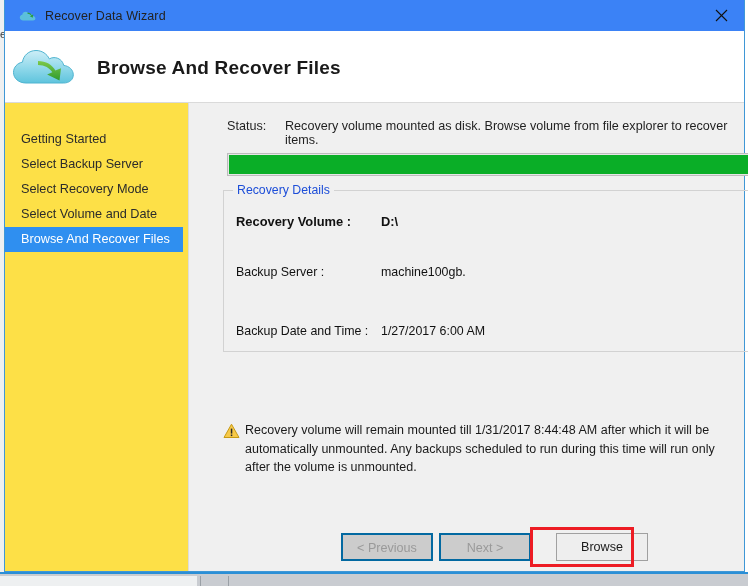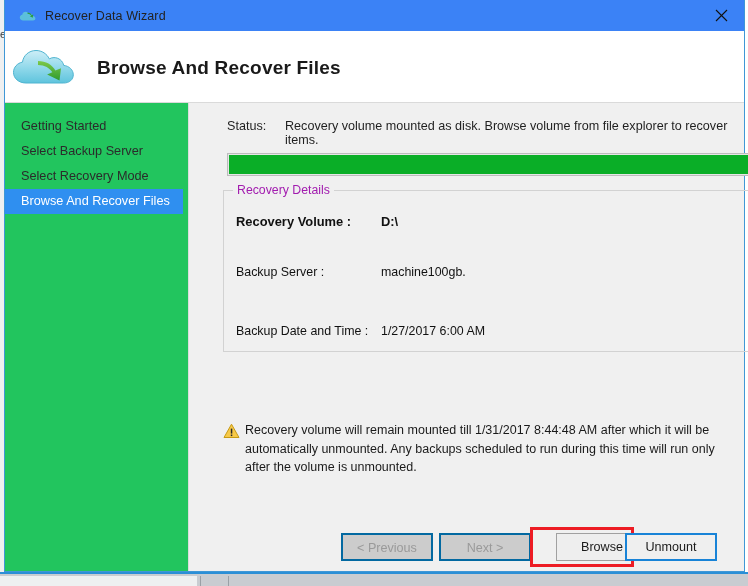--- a/index.html
+++ b/index.html
@@ -114,23 +114,23 @@
     left: 0; top: 103px;
     width: 739px; height: 468px;
     background: #f0f0f0;
   }
 
   
   .sidebar {
     position: absolute;
     left: 0; top: 0;
     width: 184px; height: 468px;
-    background: #22c55e;
+    background: #fde047;
     border-right: 1px solid #dcdcdc;
-    padding-top: 11px;
+    padding-top: 24px;
   }
   .nav-item {
     height: 25px;
     line-height: 25px;
     margin: 0 6px 0 0;
     padding-left: 16px;
     font-size: 12.7px;
     color: #2b2b2b;
     white-space: nowrap;
     cursor: default;
@@ -178,21 +178,21 @@
     left: 11px; top: 87px;
     width: 530px; height: 162px;
     border: 1px solid #d2d2d2;
   }
   .groupbox-title {
     position: absolute;
     left: 9px; top: -8px;
     background: #f0f0f0;
     padding: 0 4px;
     font-size: 12.3px;
-    color: #a21caf;
+    color: #1d4ed8;
   }
   .detail-row {
     position: absolute;
     left: 12px;
     width: 510px;
     font-size: 12.4px;
     color: #111111;
     display: flex;
   }
   .detail-row .k { width: 145px; }
@@ -319,20 +319,21 @@
     </div>
     <div class="header-title">Browse And Recover Files</div>
   </div>
 
   <div class="body">
 
     <div class="sidebar">
       <div class="nav-item">Getting Started</div>
       <div class="nav-item">Select Backup Server</div>
       <div class="nav-item">Select Recovery Mode</div>
+      <div class="nav-item">Select Volume and Date</div>
       <div class="nav-item active">Browse And Recover Files</div>
     </div>
 
     <div class="content">
 
       <div class="status-row">
         <span class="status-label">Status:</span>
         <span class="status-text">Recovery volume mounted as disk. Browse volume from file explorer to recover items.</span>
       </div>
 
@@ -370,16 +371,15 @@
       </div>
 
     </div>
   </div>
 
   <div class="footer">
     <div class="btn btn-prev disabled">&lt; Previous</div>
     <div class="btn btn-next disabled">Next &gt;</div>
     <div class="btn btn-browse">Browse</div>
     <div class="highlight-box"></div>
-    <div class="btn btn-unmount">Unmount</div>
   </div>
 
 </div>
 
 </body></html>

